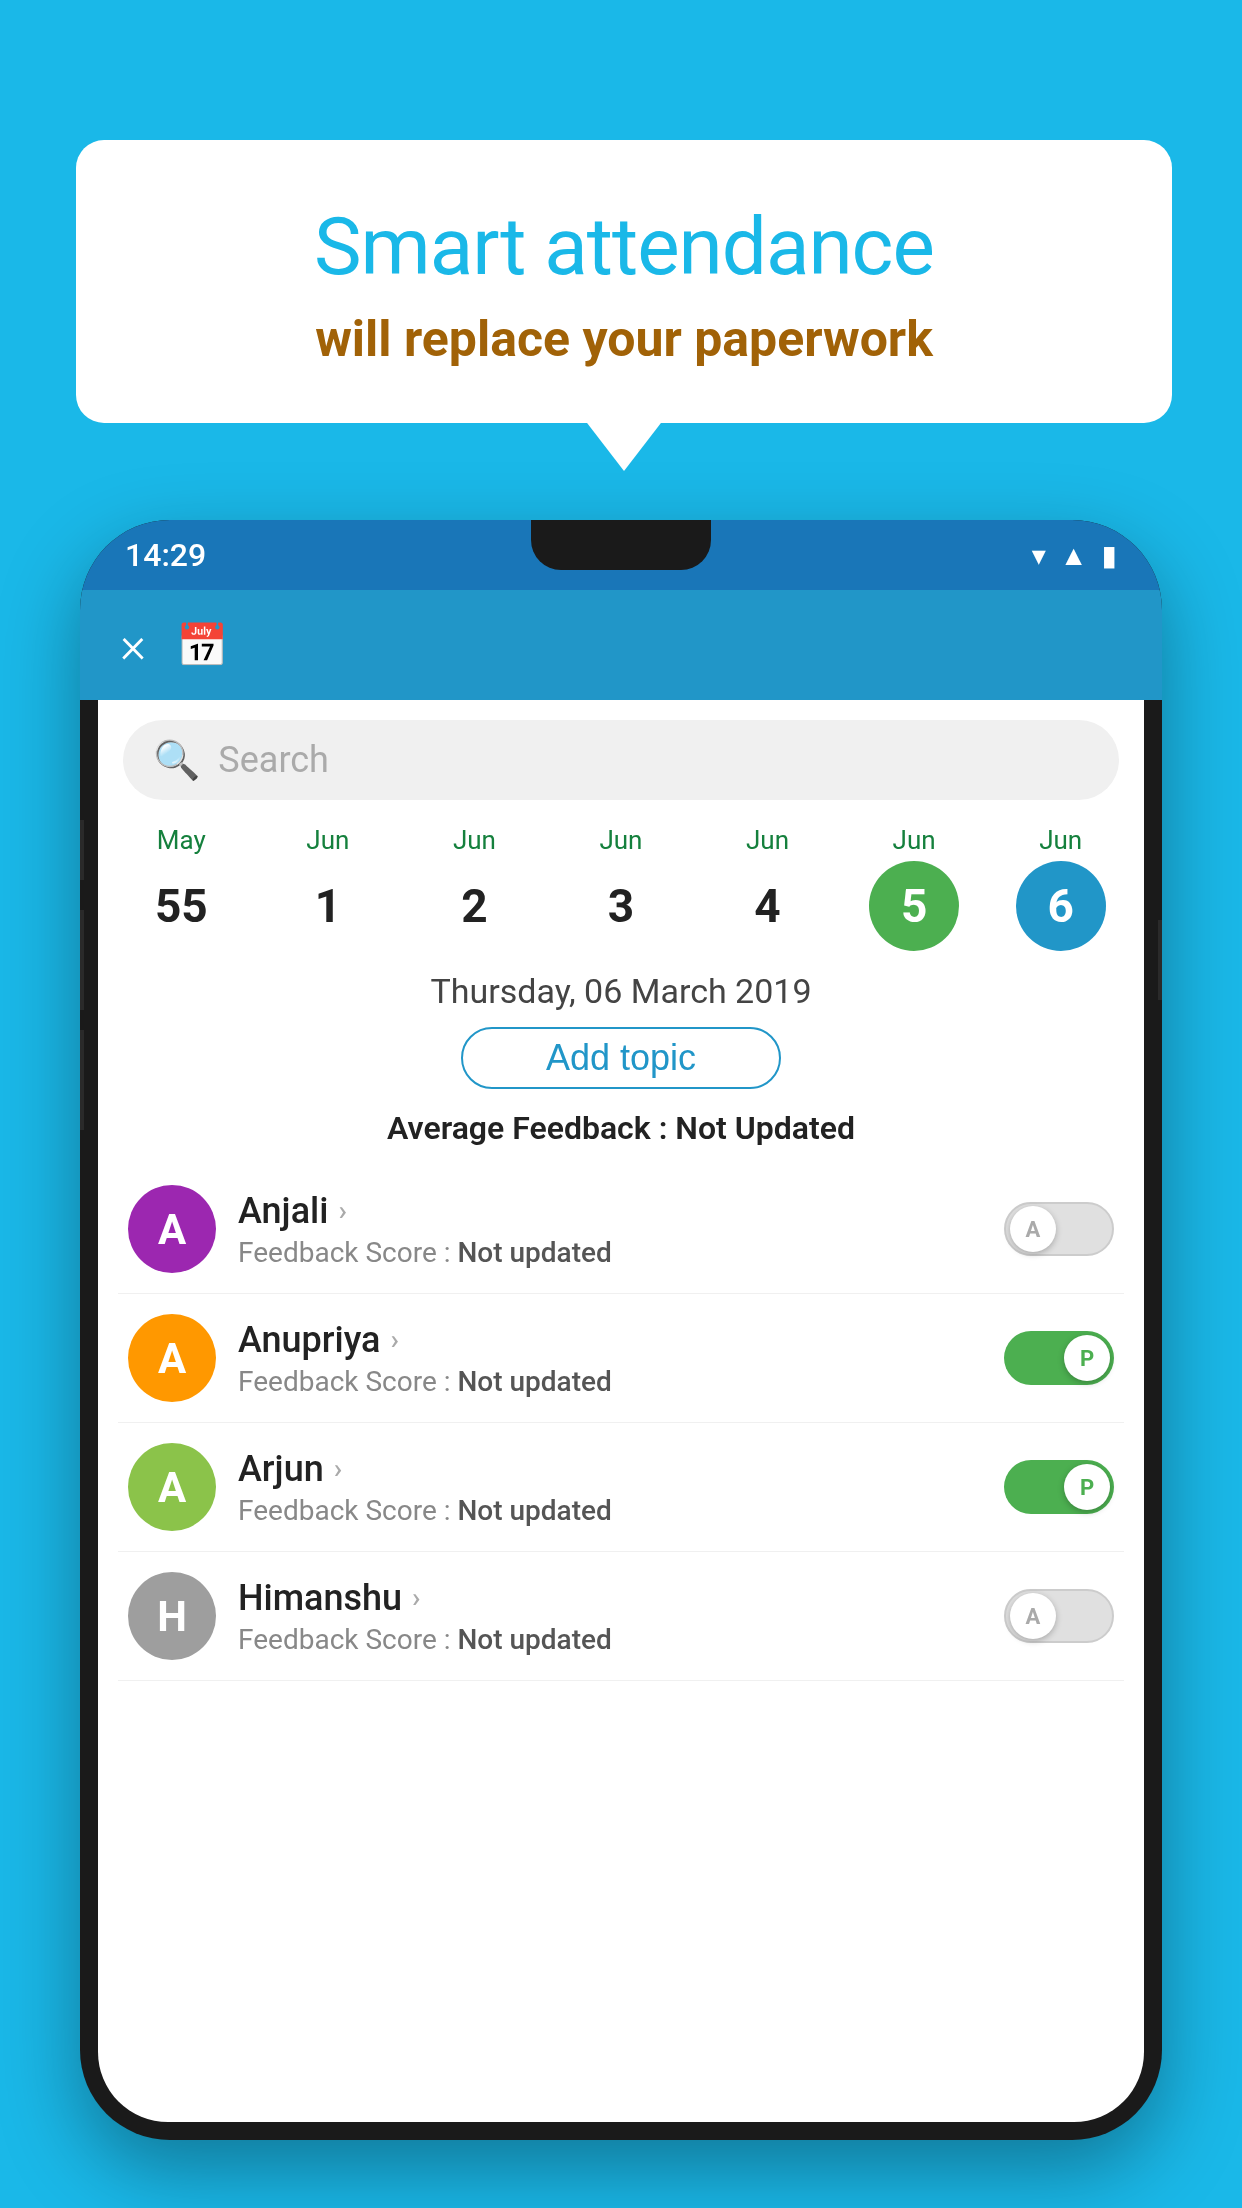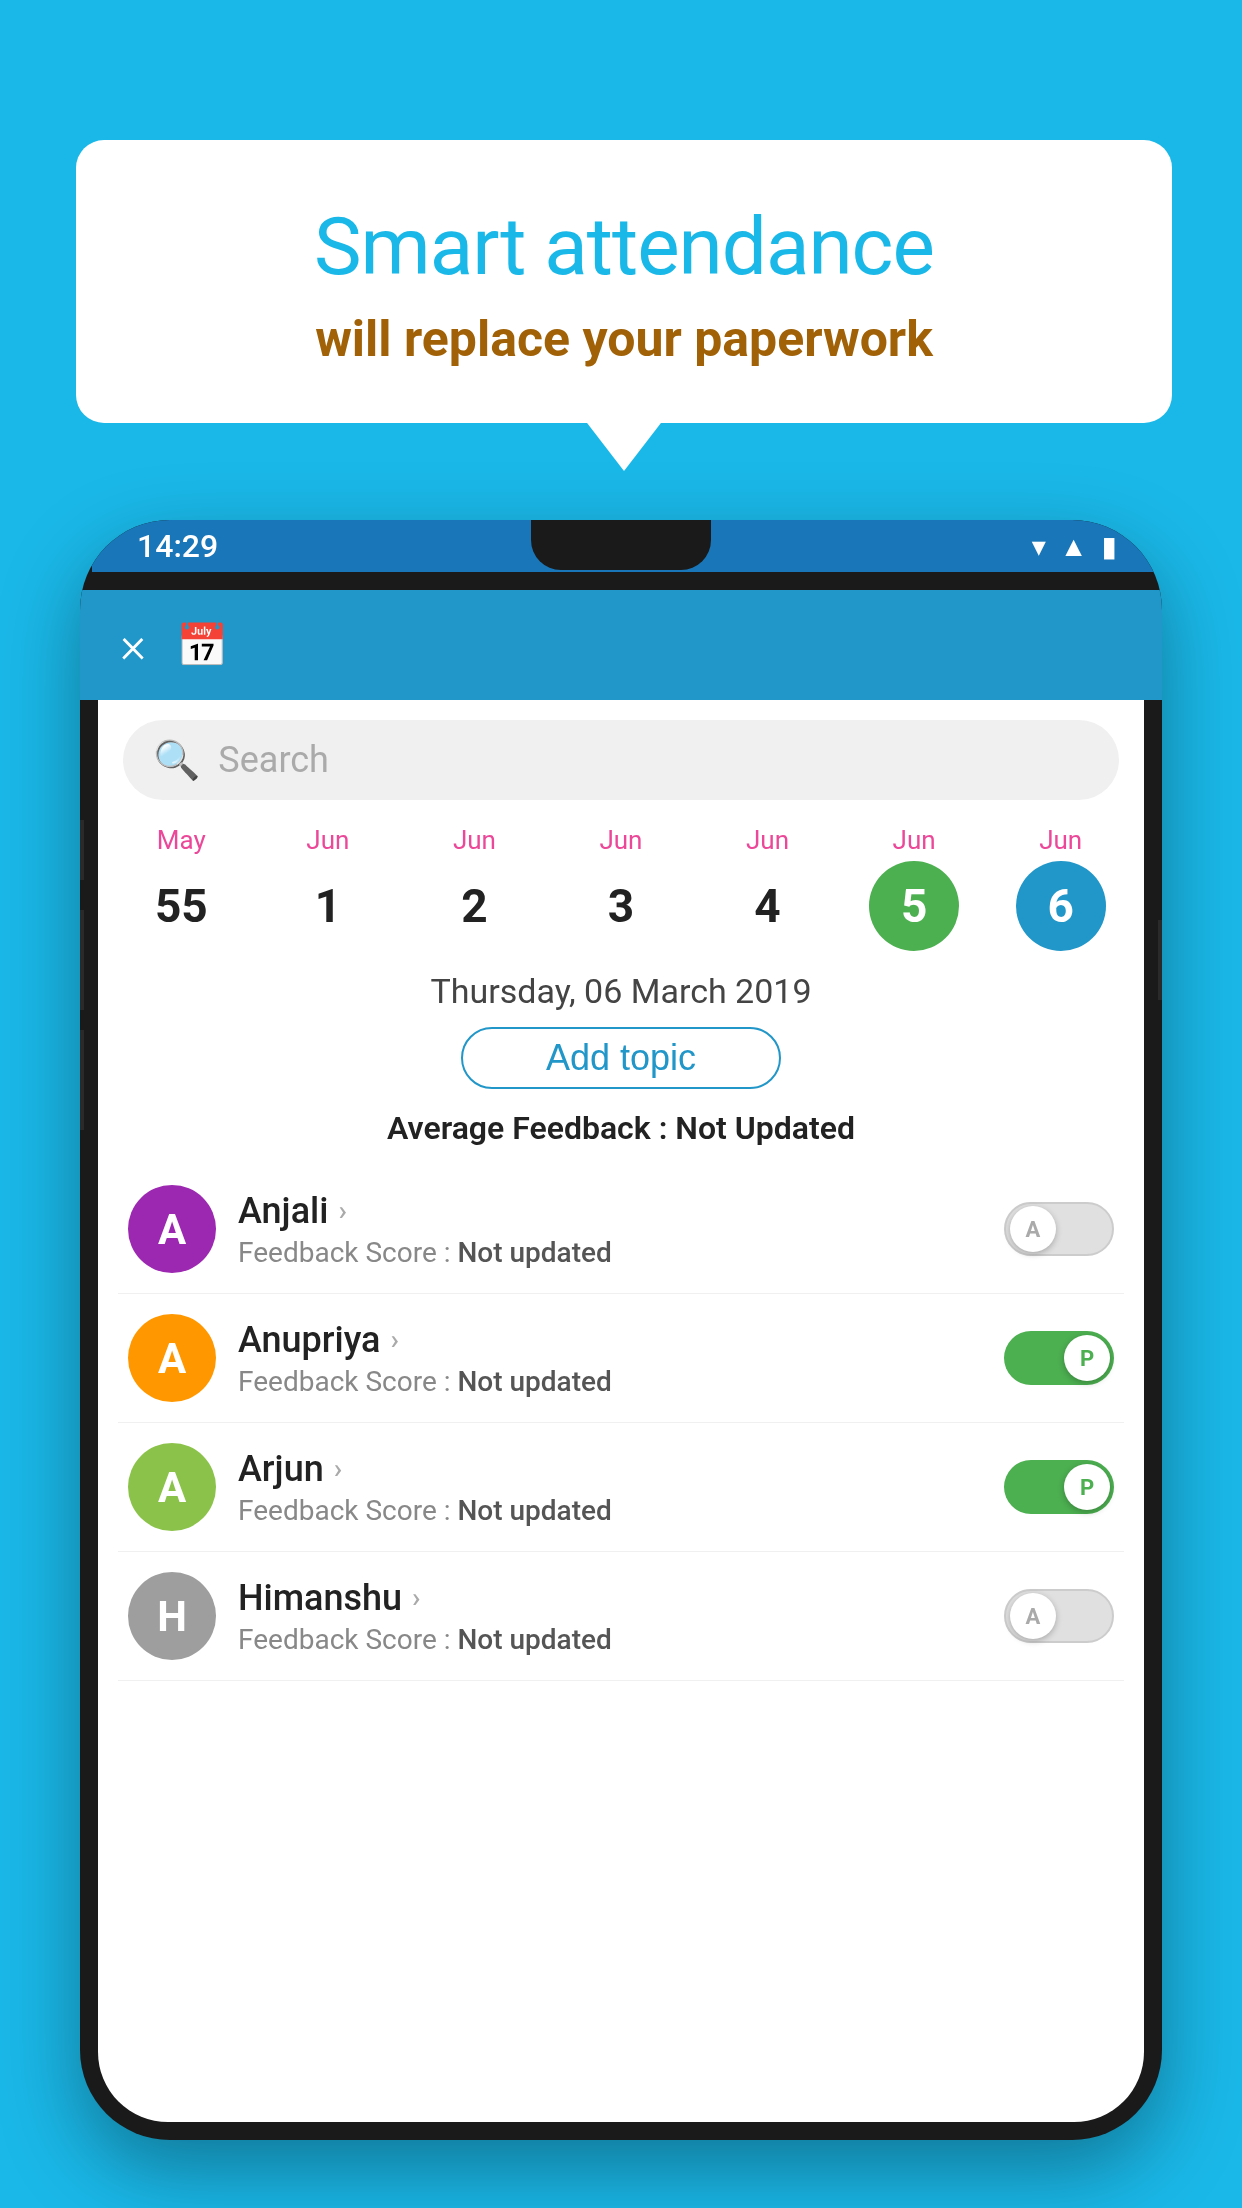--- a/index.html
+++ b/index.html
@@ -77,23 +77,23 @@
       width: 180px;
       height: 50px;
       background: #1a1a1a;
       border-radius: 0 0 30px 30px;
       z-index: 20;
     }
     
     .status-bar {
       position: absolute;
       top: 0;
-      left: 12px;
+      left: 0;
       right: 0;
-      height: 52px;
+      height: 70px;
       background: #1976b8;
       display: flex;
       align-items: center;
       justify-content: space-between;
       padding: 0 45px;
       z-index: 10;
     }
     .status-time {
       color: white;
       font-size: 32px;
@@ -180,21 +180,21 @@
       padding: 15px 10px 0;
     }
     .cal-item {
       display: flex;
       flex-direction: column;
       align-items: center;
       width: 130px;
     }
     .cal-month {
       font-size: 26px;
-      color: #ec4899;
+      color: #15803d;
       margin-bottom: 6px;
     }
     .cal-day {
       width: 90px;
       height: 90px;
       display: flex;
       align-items: center;
       justify-content: center;
       border-radius: 50%;
       font-size: 46px;

